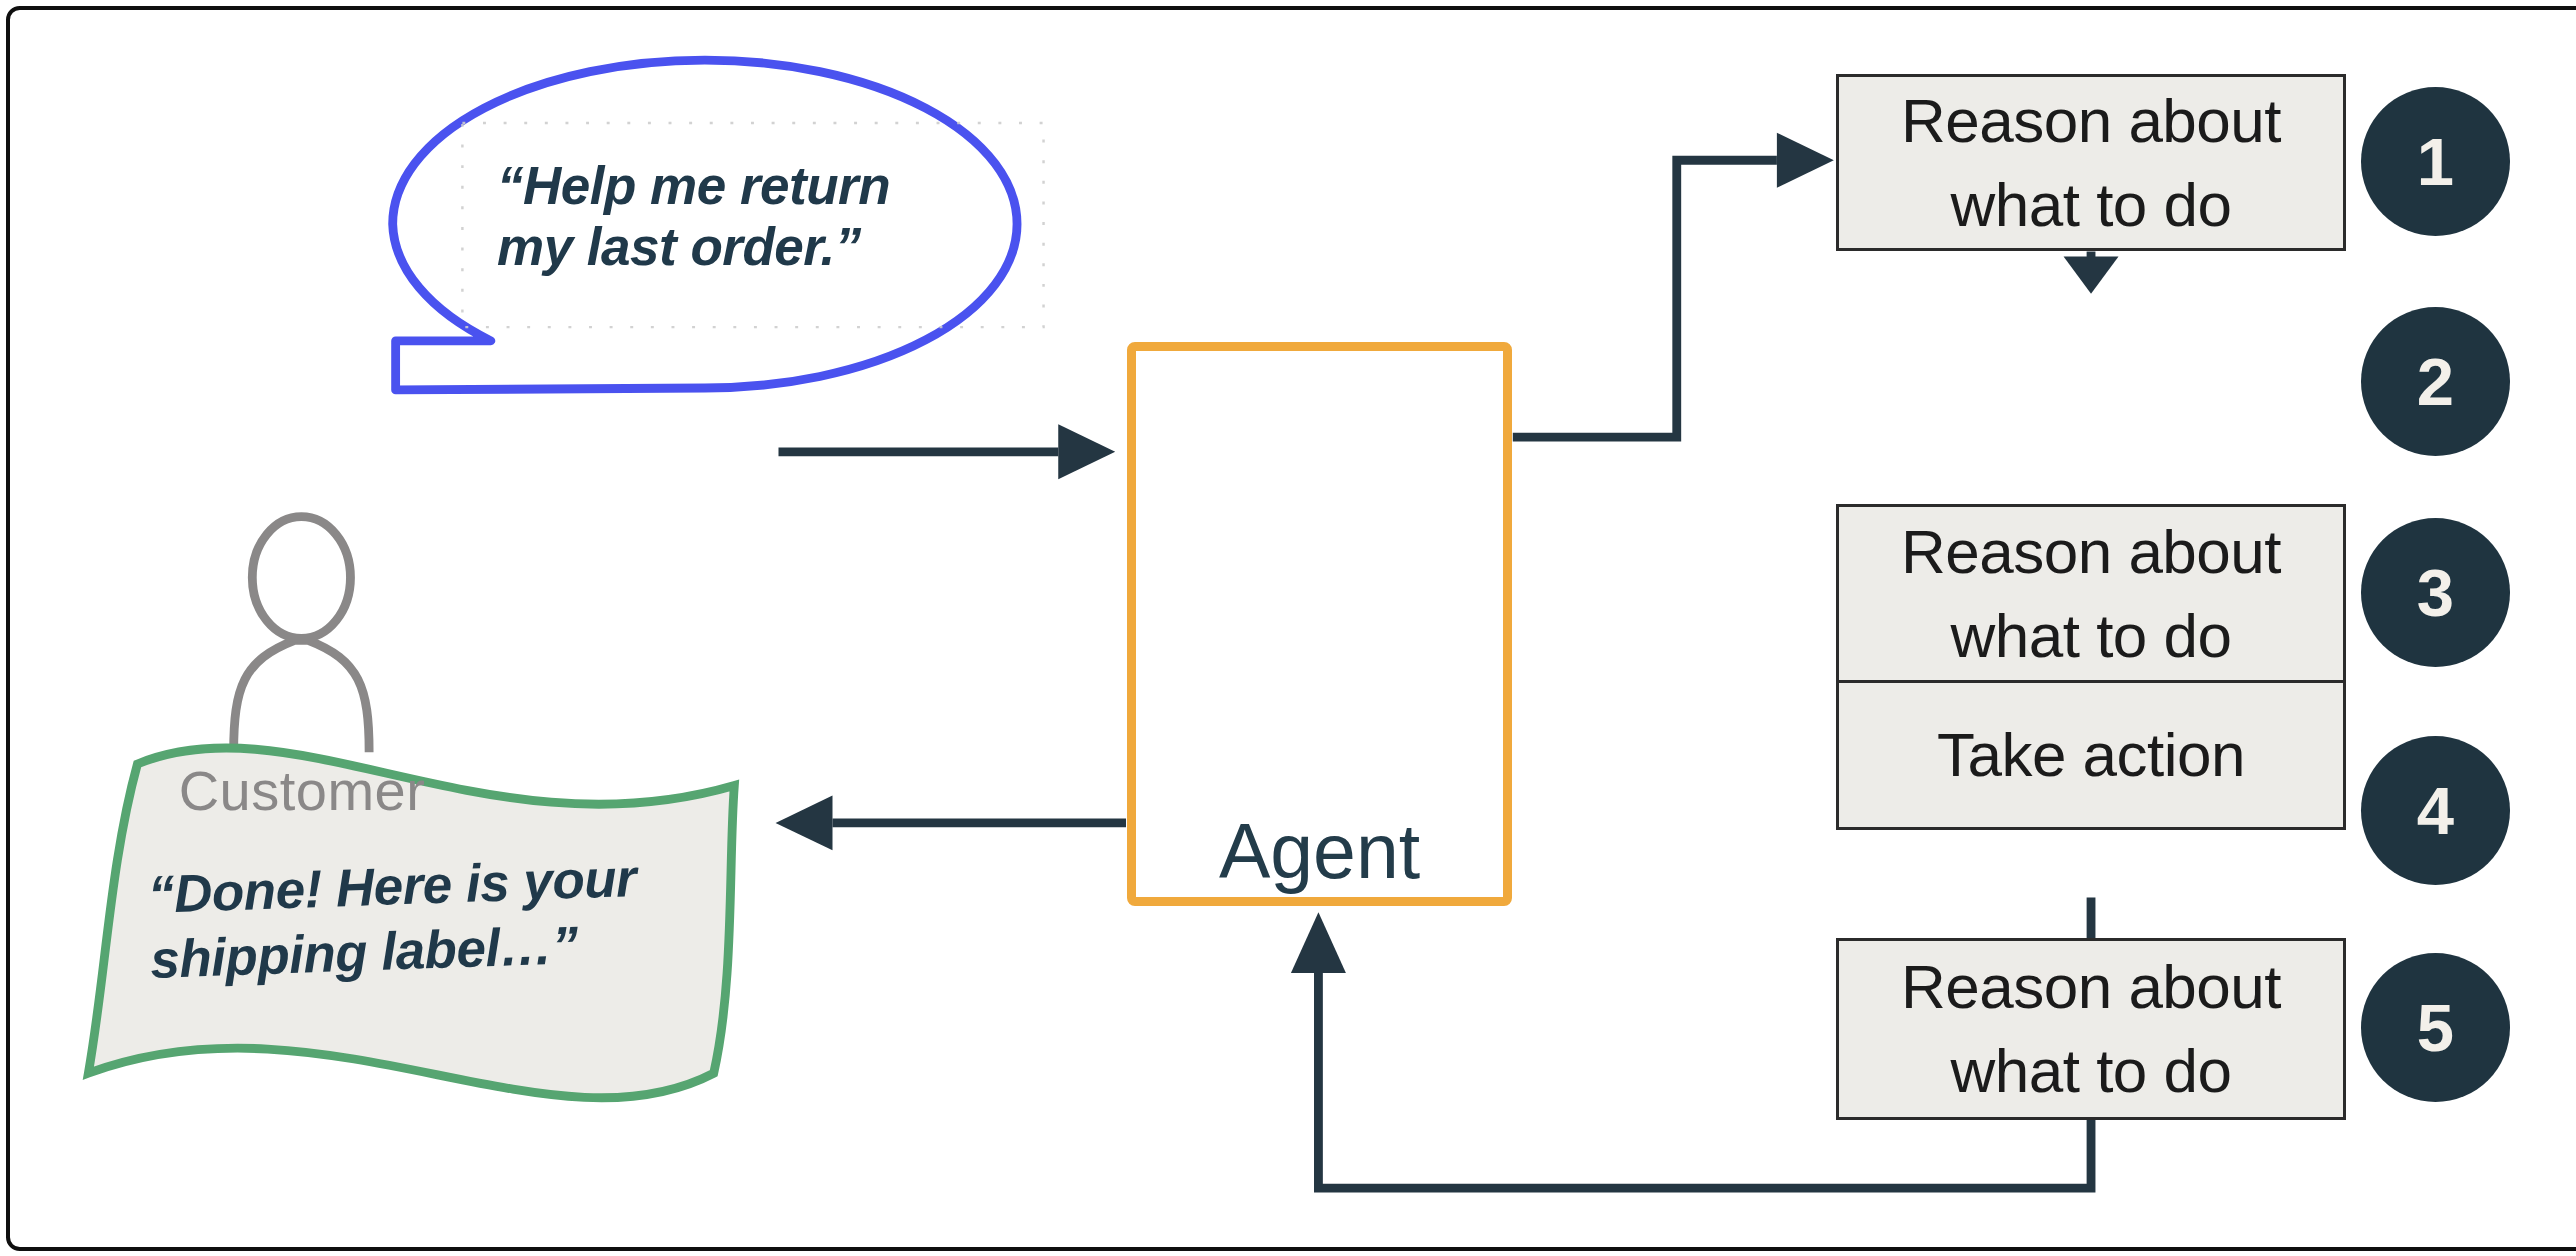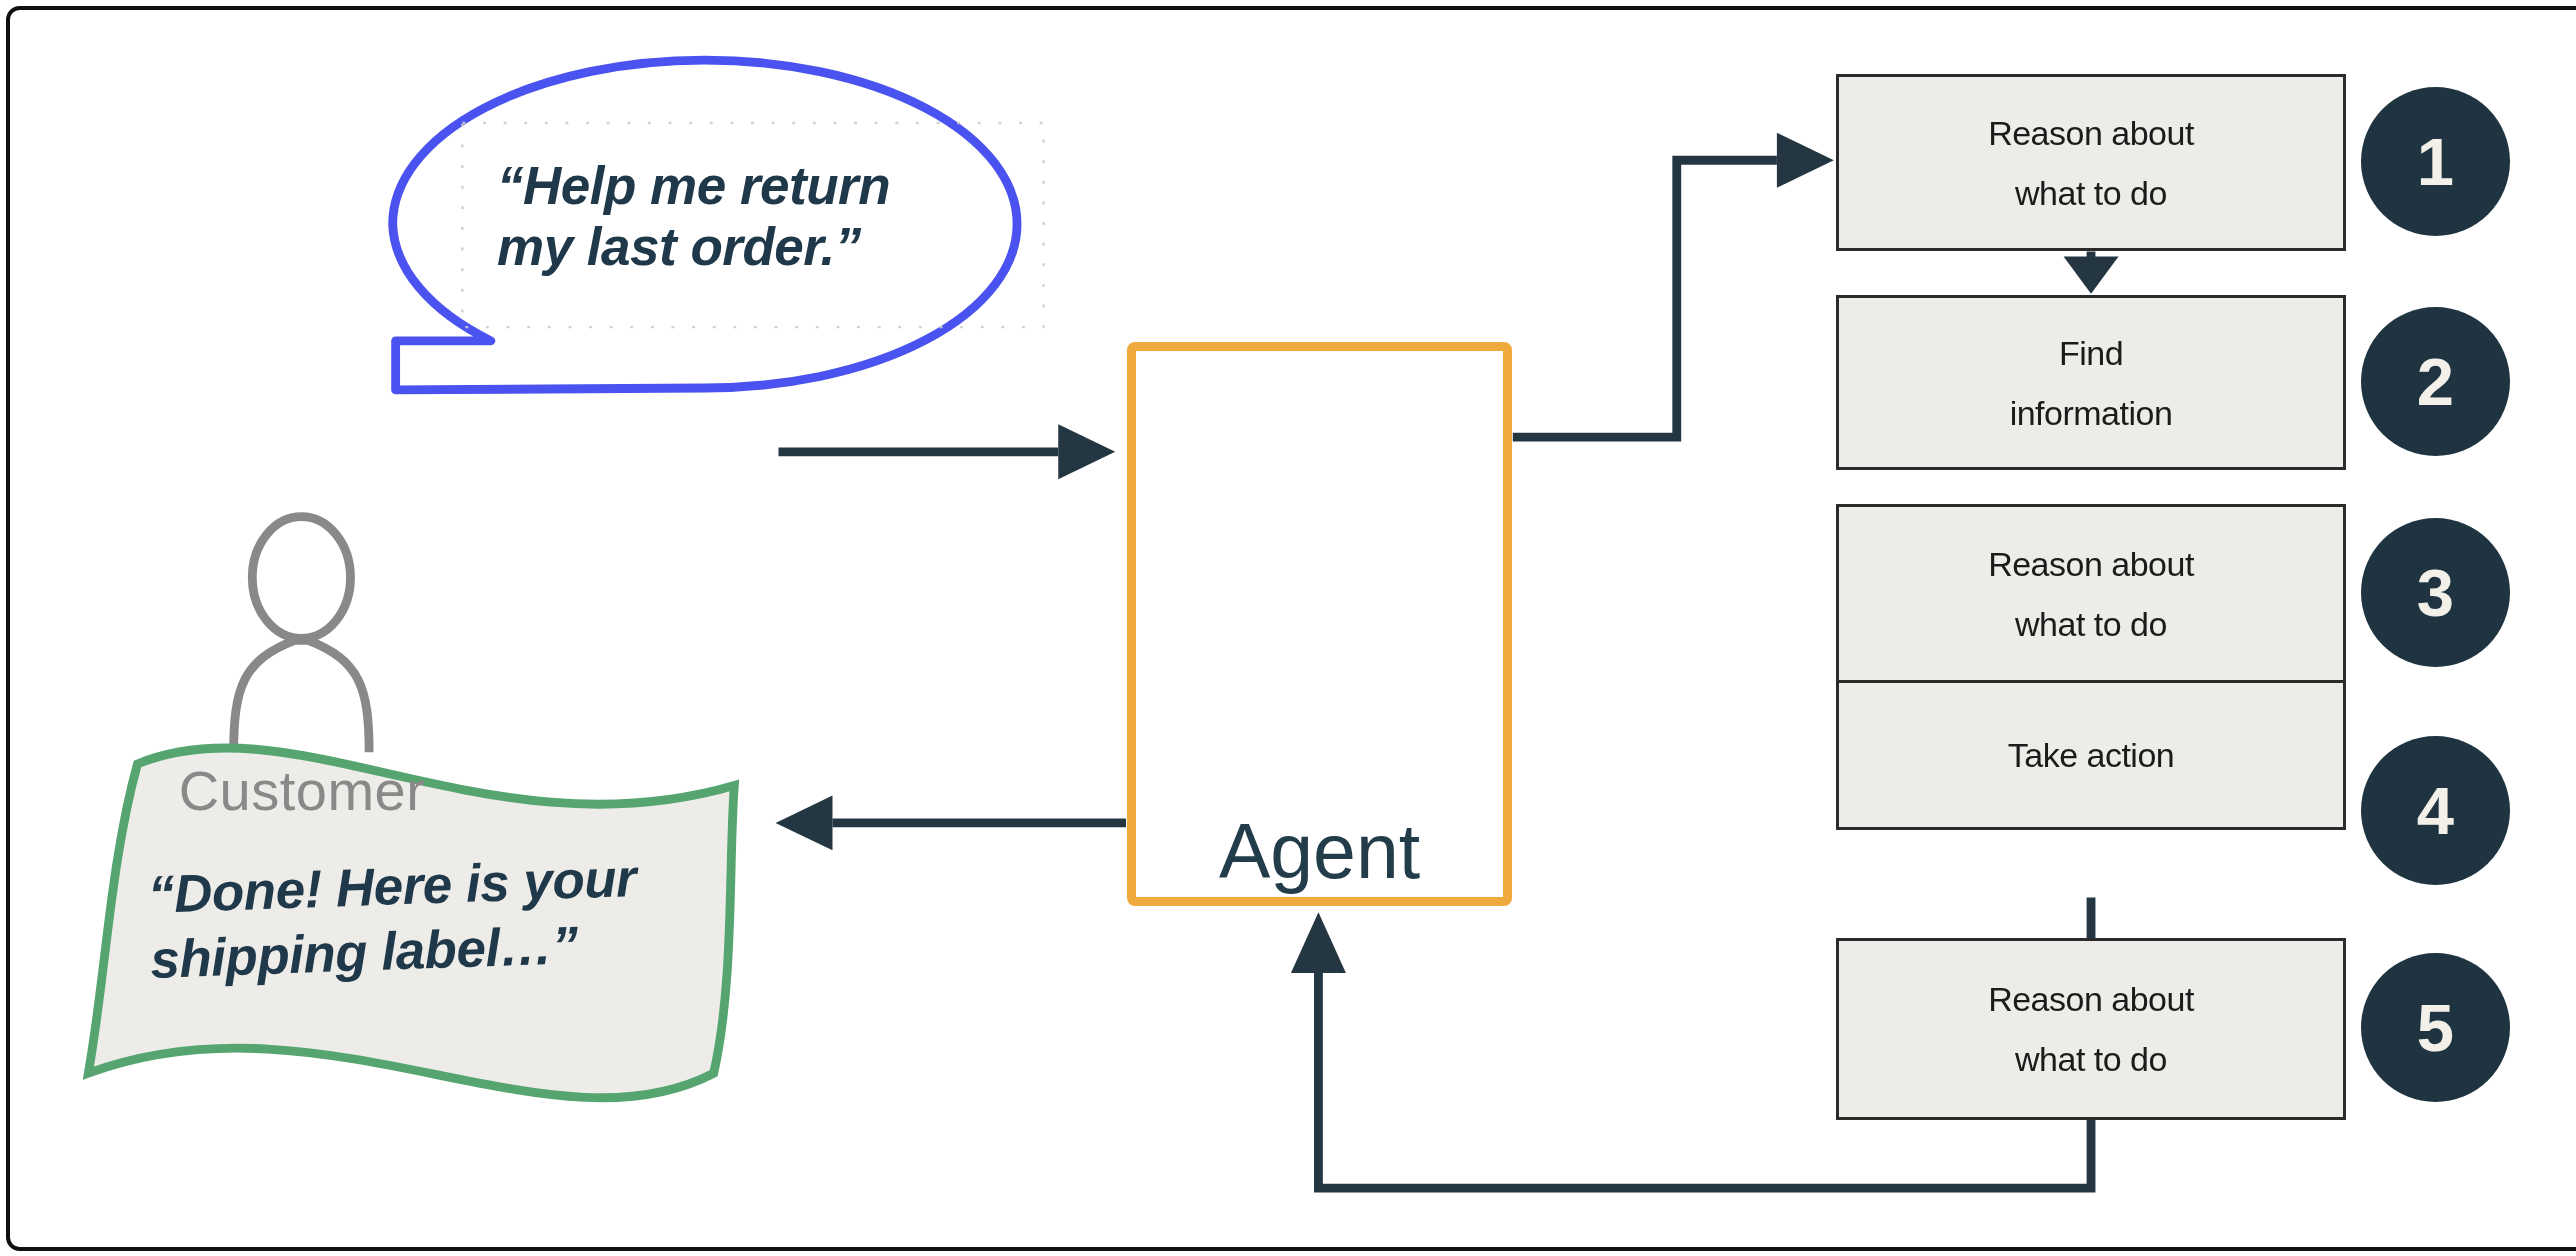--- a/index.html
+++ b/index.html
@@ -20,21 +20,21 @@
   }
   .banner-quote{line-height:65px;transform:rotate(-2deg);transform-origin:left top;}
   .big-label{color:#8a8888;font-size:56px;letter-spacing:0.5px;text-align:center;}
   .agent-label{color:#233c4a;font-size:77px;text-align:center;}
   .step-box{
     position:absolute;left:1836px;width:510px;
     background:#edece8;border:3.9px solid #2b2b2b;box-sizing:border-box;
     display:flex;align-items:center;justify-content:center;text-align:center;
   }
   .step-label{
-    white-space:pre-line;font-size:34px;line-height:60px;color:#1b1b1b;letter-spacing:-0.5px;
+    white-space:pre-line;font-size:62px;line-height:84px;color:#1b1b1b;letter-spacing:-0.5px;
   }
   .badge{
     position:absolute;left:2361px;width:149px;height:149px;border-radius:50%;
     background:#1f3440;display:flex;align-items:center;justify-content:center;
   }
   .badge span{color:#f3f0ea;font-size:67px;font-weight:bold;}
   .agent-box{
     position:absolute;left:1127px;top:342px;width:385px;height:564px;
     border:9.8px solid #f0a93c;border-radius:7.9px;background:#ffffff;box-sizing:border-box;
   }
@@ -145,24 +145,20 @@
   <div class="abs quote banner-quote" style="left:147px;top:862px;width:609px;">“Done! Here is your
 shipping label…”</div>
 
   <div class="agent-box"></div>
   <div class="abs agent-label" style="left:1127px;top:807px;width:385px;text-align:center;">Agent</div>
 
   <div class="step-box" style="top:74px;height:177px;">
     <span class="step-label">Reason about
 what to do</span>
   </div>
-  <div class="step-box" style="top:295px;height:175px;">
-    <span class="step-label">Find
-information</span>
-  </div>
   <div class="step-box" style="top:504px;height:179px;">
     <span class="step-label">Reason about
 what to do</span>
   </div>
   <div class="step-box" style="top:680px;height:150px;justify-content:center;">
     <span class="step-label">Take action</span>
   </div>
   <div class="step-box" style="top:938px;height:182px;">
     <span class="step-label">Reason about
 what to do</span>

